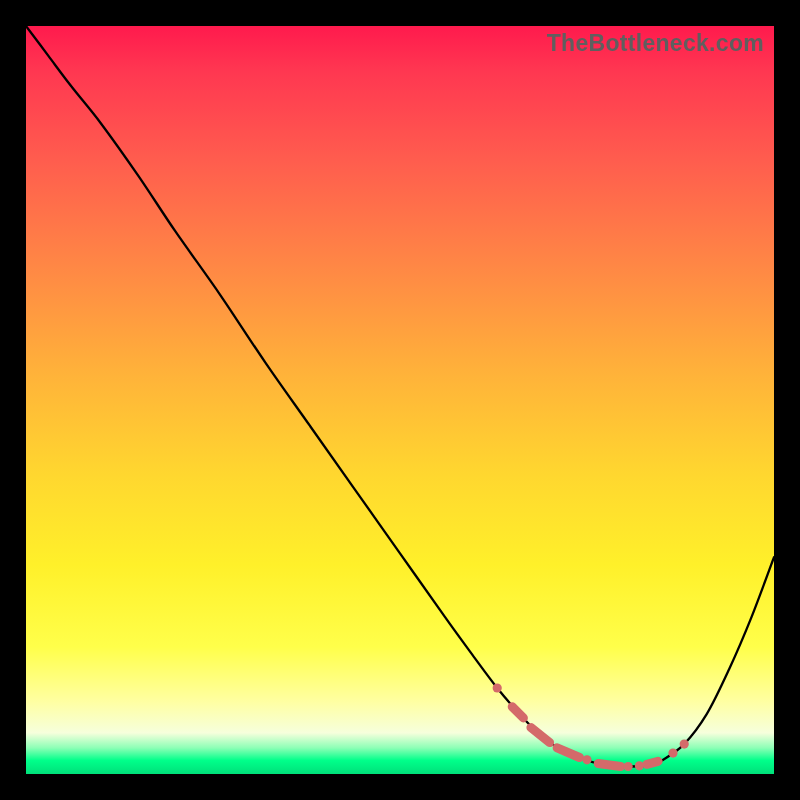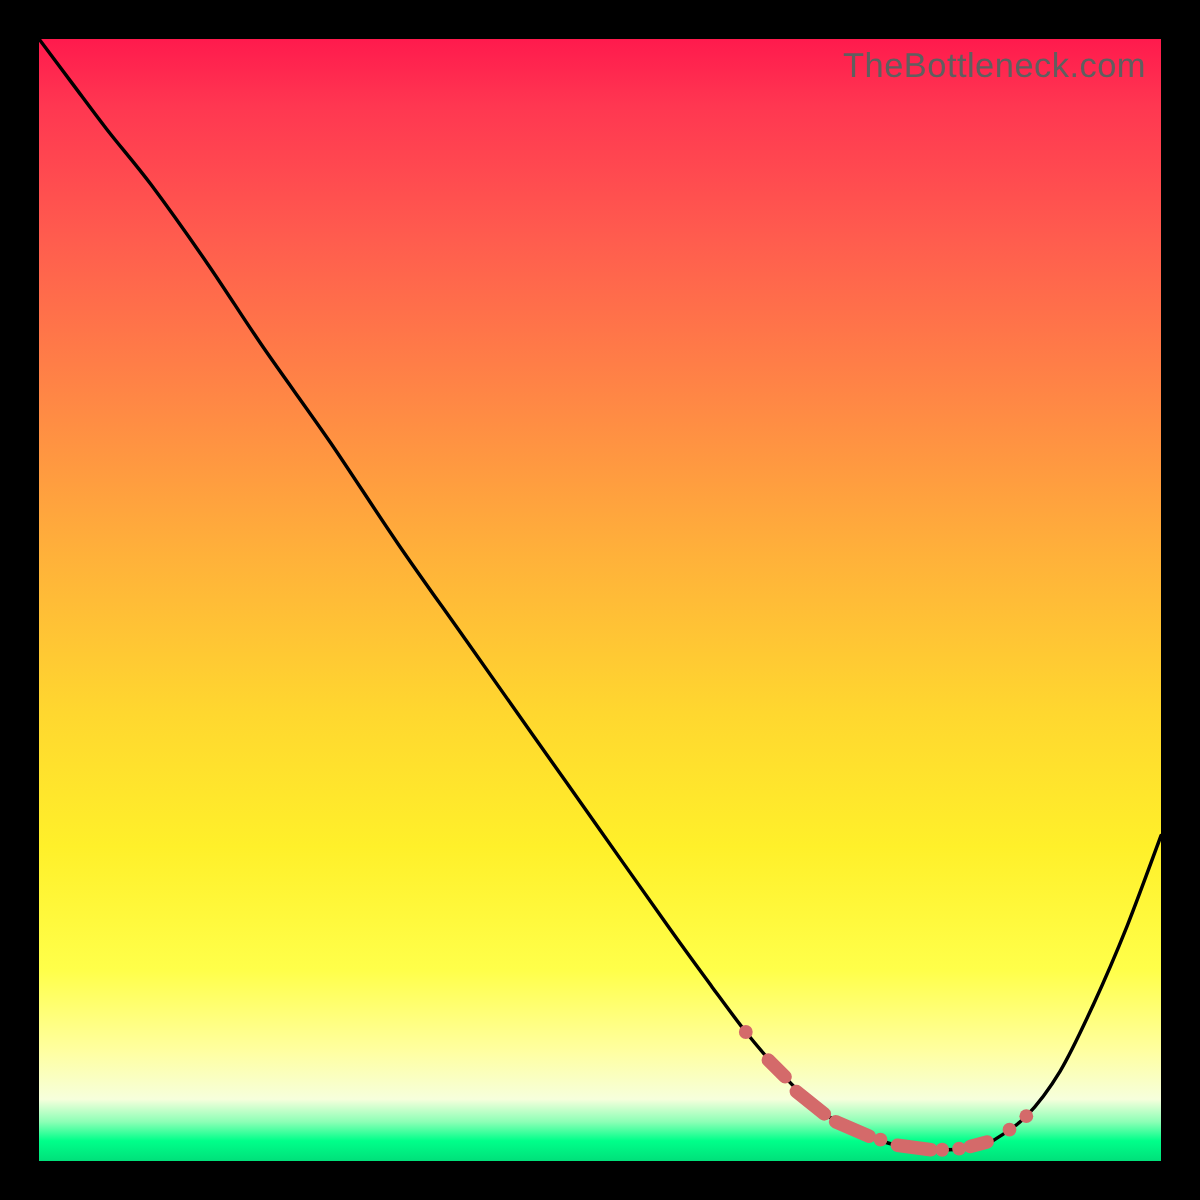--- a/index.html
+++ b/index.html
@@ -22,21 +22,21 @@
       #f6ffdc 94.5%,
       #8dffb6 96.5%,
       #00ff8a 98.2%,
       #00e07a 100%);
   }
   .watermark {
     position: absolute;
     top: 4px; right: 10px;
     font-family: Arial, Helvetica, sans-serif;
     font-size: 23px;
-    font-weight: normal;
+    font-weight: bold;
     color: #5f5f5f;
     letter-spacing: 0.3px;
   }
   svg.curve { position: absolute; left: 0; top: 0; width: 748px; height: 748px; }
   .line { stroke: #000; stroke-width: 2.3; fill: none; stroke-linejoin: round; stroke-linecap: round; }
   .dots { fill: #d46a6a; }
   .dash { stroke: #d46a6a; stroke-width: 9; stroke-linecap: round; }
 </style>
 </head>
 <body>

